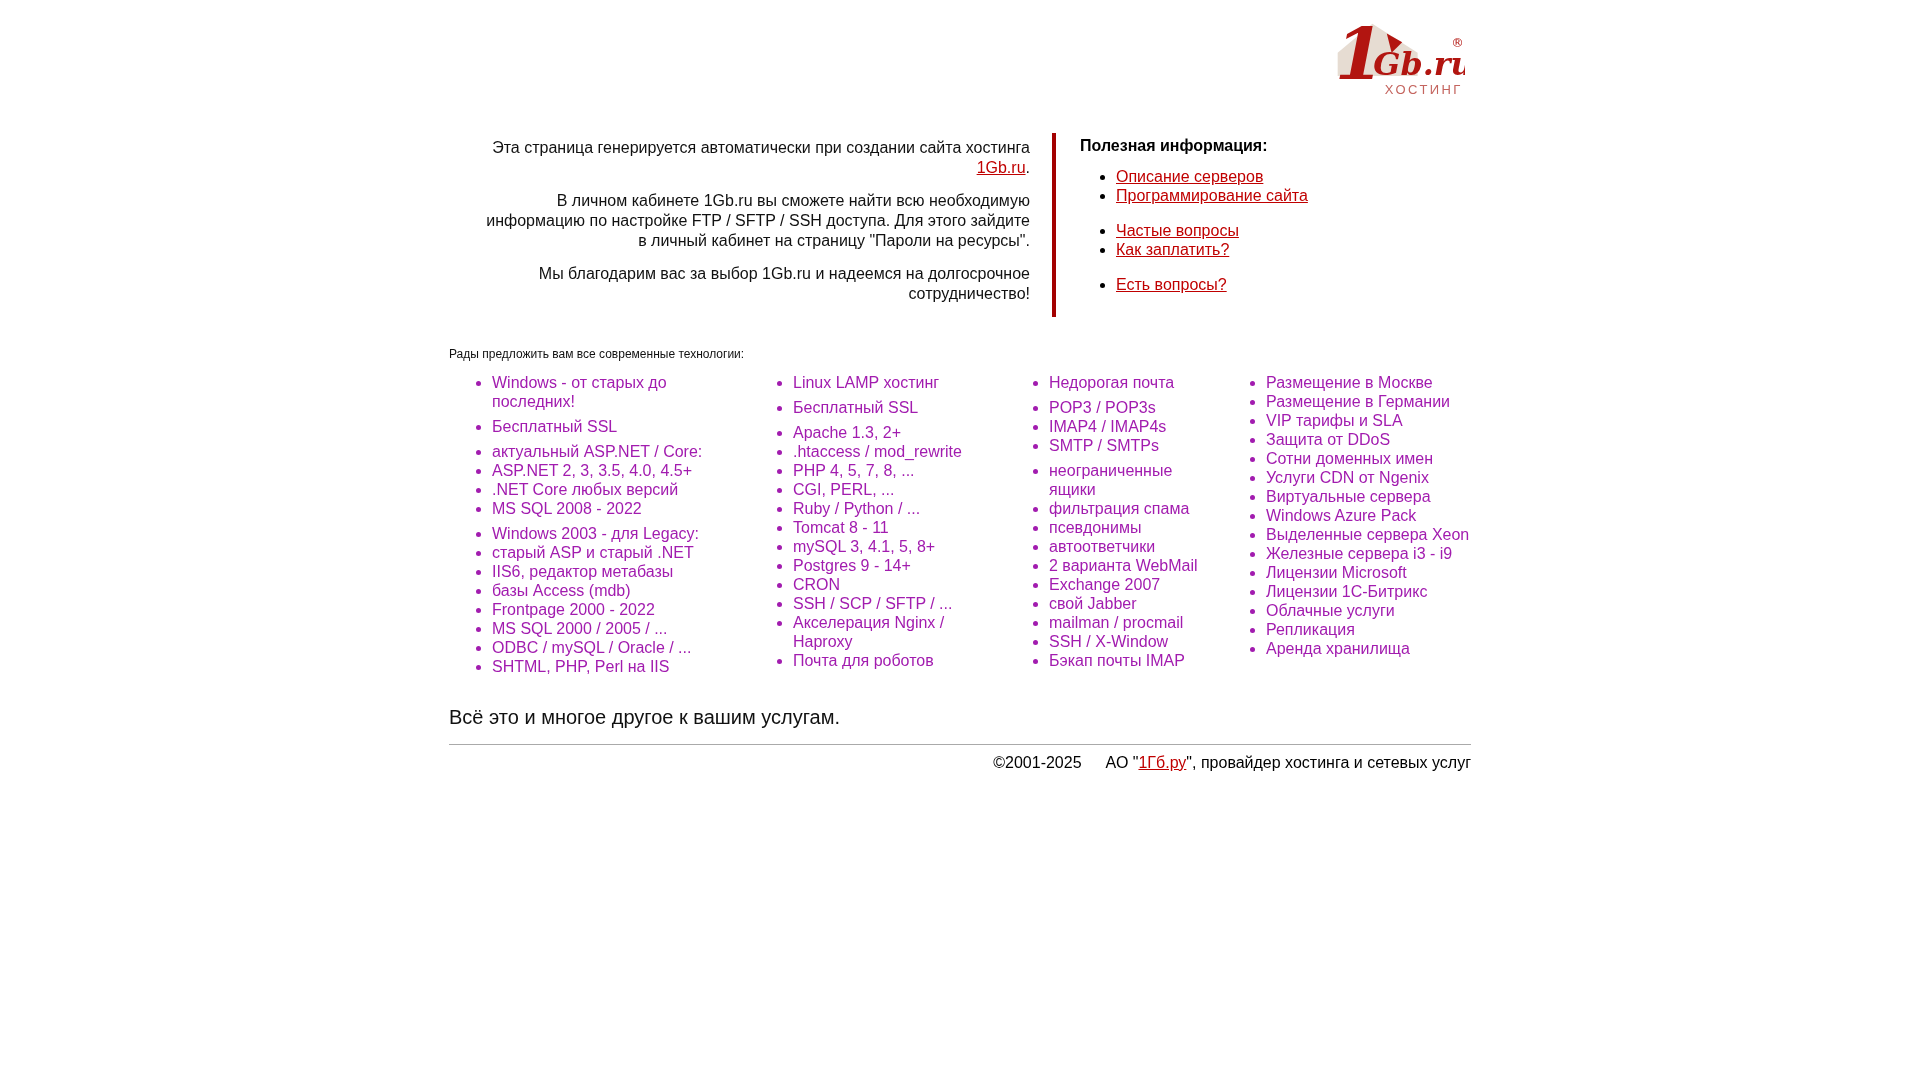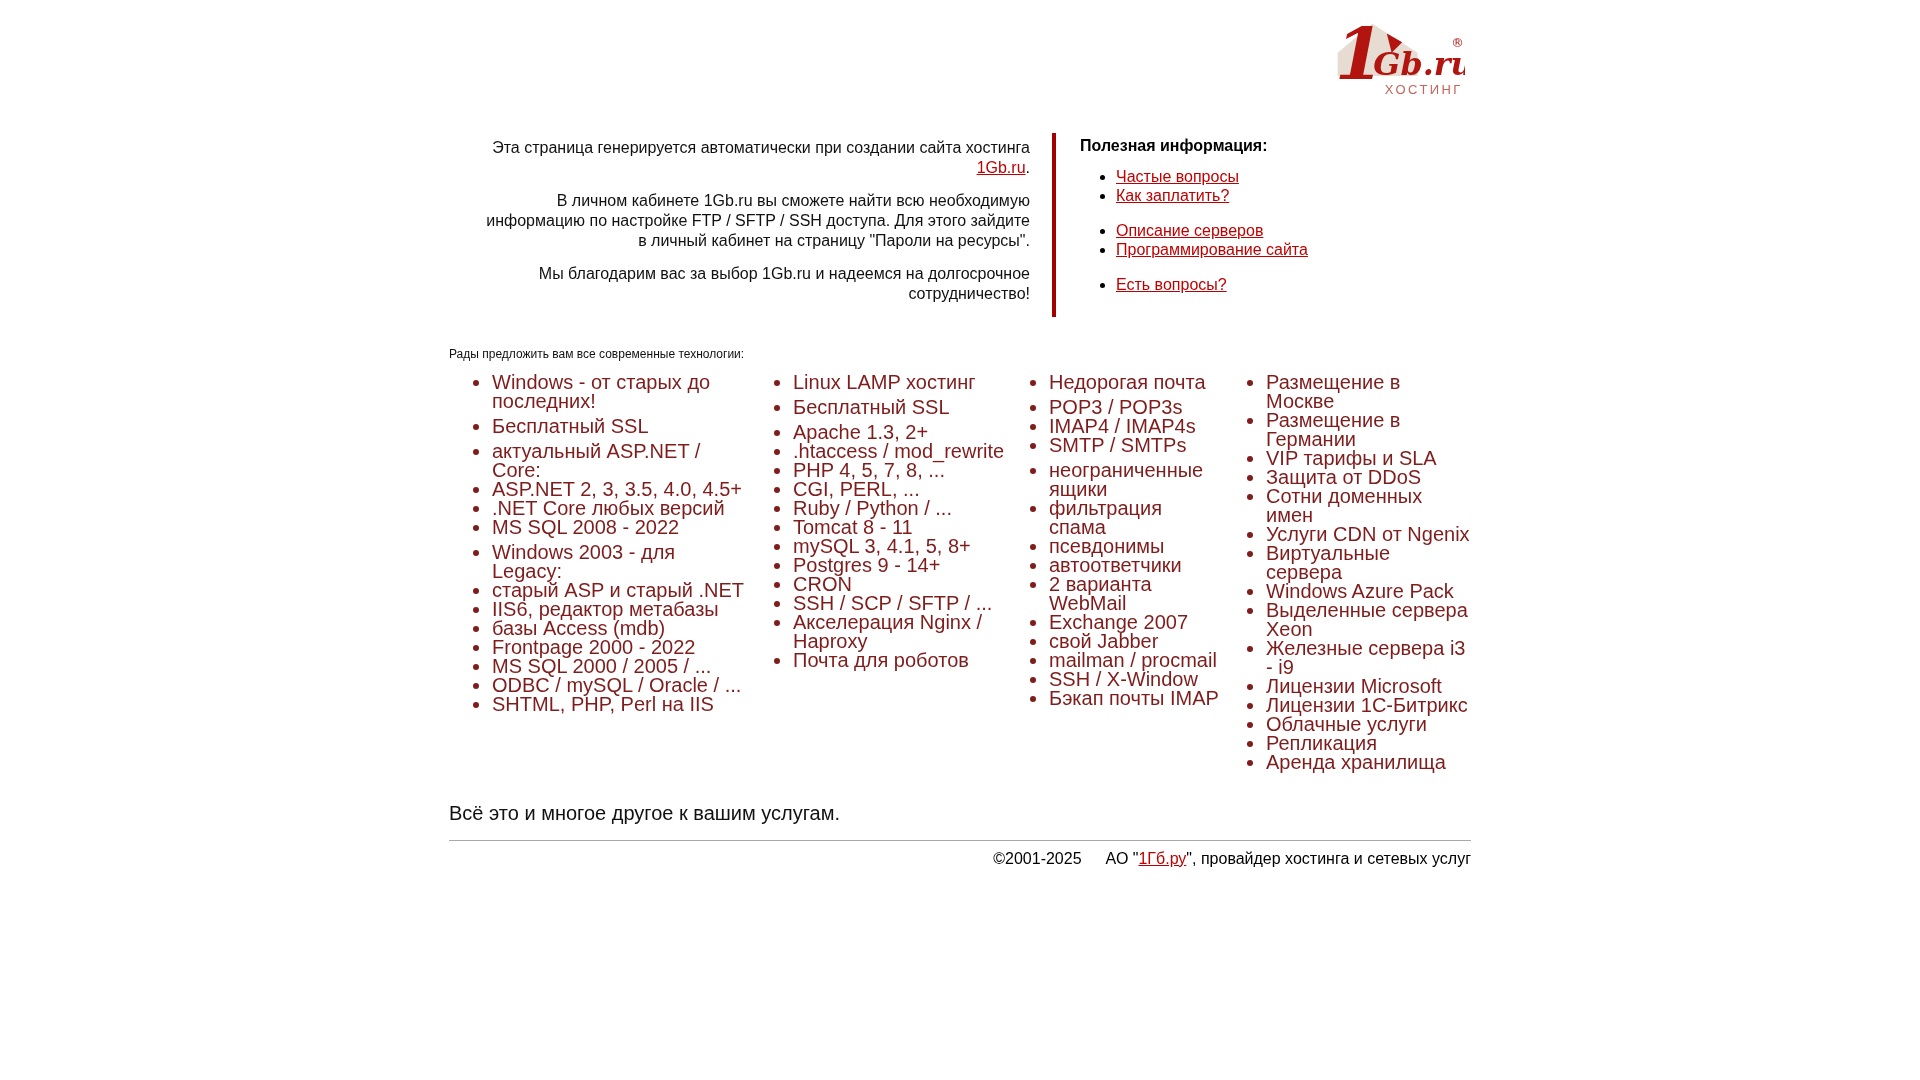--- a/index.html
+++ b/index.html
@@ -38,21 +38,21 @@
   
   .tech-heading { font-size: 12px; margin: 30px 0 0 0; }
   .cols { display: flex; margin-top: 12px; }
   .col { flex: 0 0 auto; }
   .col-1 { width: 301px; }
   .col-2 { width: 256px; }
   .col-3 { width: 217px; }
   .col-4 { flex: 1 1 auto; }
   .col ul { margin: 0 0 6px 0; padding-left: 43px; }
   .col ul:last-child { margin-bottom: 0; }
-  .col li { font-size: 20px; line-height: 19px; color: #7f1d1d; }
+  .col li { font-size: 16px; line-height: 19px; color: #a21caf; }
 
   .outro { font-size: 20px; margin: 30px 0 0 0; }
 
   hr.divider { border: none; border-top: 1px solid #aaaaaa; margin: 15px 0 0 0; }
 
   .footer { text-align: right; margin-top: 9px; font-size: 16px; color: #000; }
   .footer .copy { margin-right: 24px; }
 </style>
 </head>
 <body>
@@ -74,26 +74,26 @@
     <div class="top">
       <div class="intro">
         <p><span>Эта страница генерируется автоматически при создании сайта хостинга </span><a href="#">1Gb.ru</a><span>.</span></p>
         <p>В личном кабинете 1Gb.ru вы сможете найти всю необходимую информацию по настройке FTP / SFTP / SSH доступа. Для этого зайдите в личный кабинет на страницу "Пароли на ресурсы".</p>
         <p>Мы благодарим вас за выбор 1Gb.ru и надеемся на долгосрочное сотрудничество!</p>
       </div>
 
       <div class="useful">
         <h3>Полезная информация:</h3>
         <ul>
+          <li><a href="#">Описание серверов</a></li>
+          <li><a href="#">Программирование сайта</a></li>
+        </ul>
+        <ul>
           <li><a href="#">Частые вопросы</a></li>
           <li><a href="#">Как заплатить?</a></li>
-        </ul>
-        <ul>
-          <li><a href="#">Описание серверов</a></li>
-          <li><a href="#">Программирование сайта</a></li>
         </ul>
         <ul>
           <li><a href="#">Есть вопросы?</a></li>
         </ul>
       </div>
     </div>
 
     <p class="tech-heading">Рады предложить вам все современные технологии:</p>
 
     <div class="cols">

